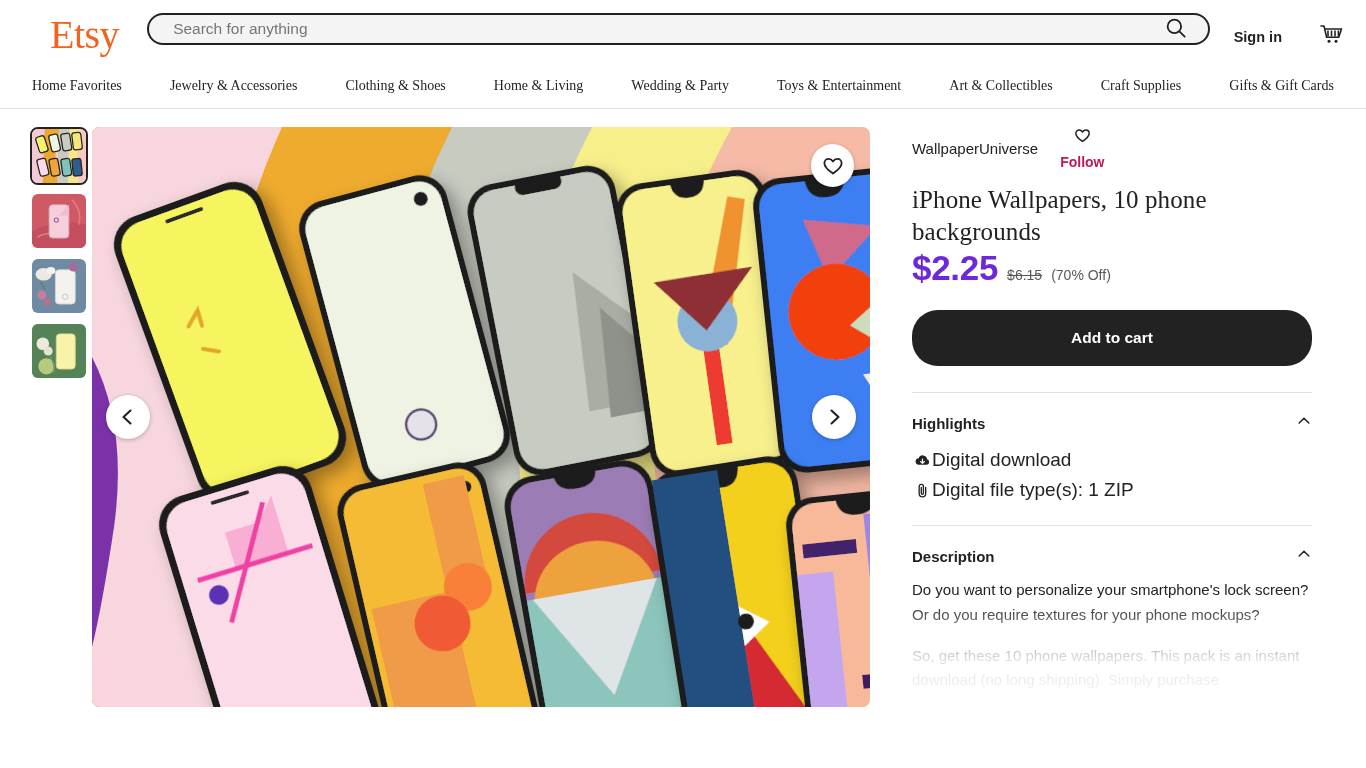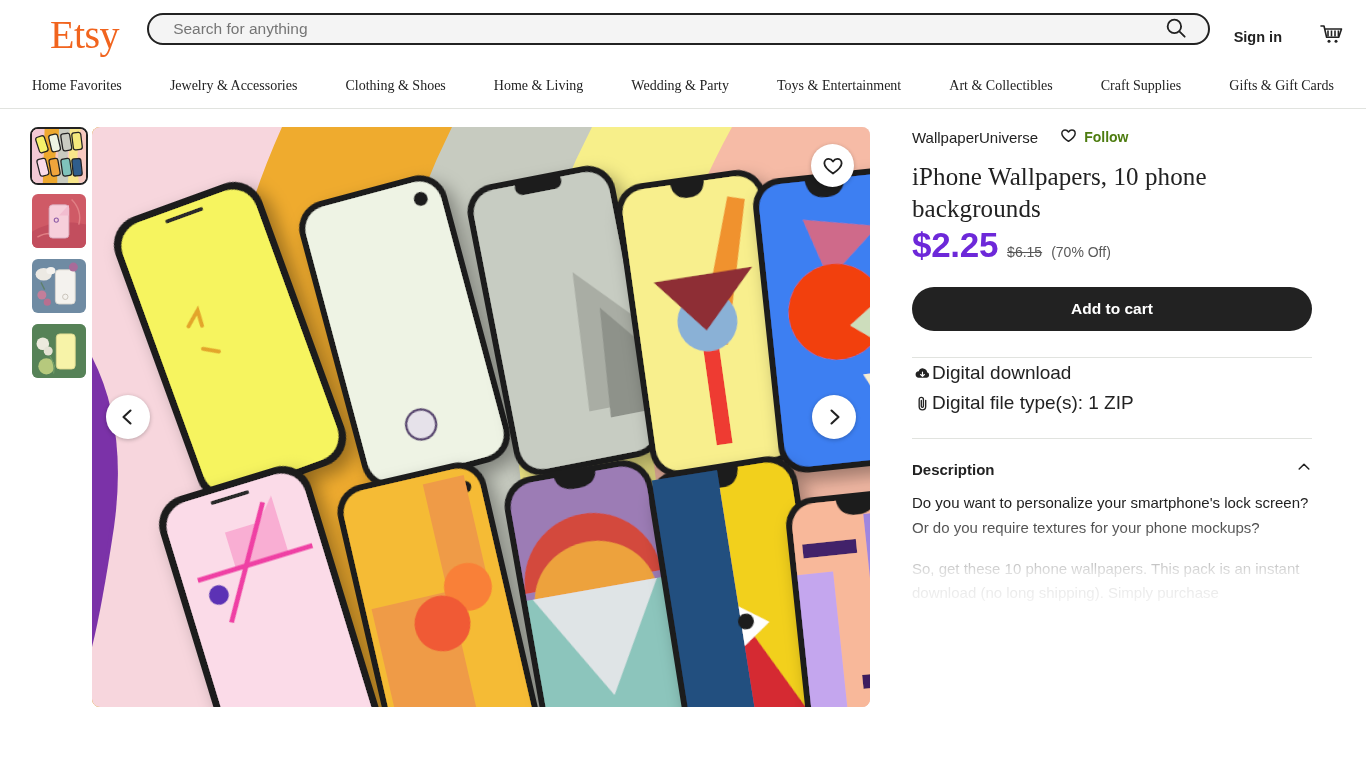--- a/index.html
+++ b/index.html
@@ -174,44 +174,45 @@
     margin-bottom: 14px;
   }
   .shop-name {
     font-size: 15px;
     color: #222;
     text-decoration: none;
     cursor: pointer;
   }
   .follow {
     display: flex; align-items: center; gap: 7px;
-    font-size: 14px; font-weight: bold; color: #4d7c0f;
+    font-size: 14px; font-weight: bold; color: #be185d;
     cursor: pointer; background:none; border:none;
     font-family: "Liberation Sans", sans-serif;
+    flex-direction: column;
   }
   .title {
     font-family: "Liberation Serif", serif;
     font-size: 25px;
     font-weight: 400;
     line-height: 1.28;
     color: #222;
     margin-bottom: 0;
     letter-spacing: .1px;
   }
   .price-row {
     display: flex; align-items: baseline; gap: 9px;
     margin-bottom: 22px;
   }
   .price-now { font-size: 35px; font-weight: bold; color: #6d28d9; letter-spacing: -0.3px;}
   .price-was { font-size: 14px; color: #595959; text-decoration: line-through; }
   .price-off { font-size: 14px; color: #595959; }
 
   .cart-btn {
     width: 100%;
-    height: 44px;
+    height: 56px;
     border-radius: 26px;
     background: #222222;
     color: #fff;
     font-size: 15.5px;
     font-weight: bold;
     border: none;
     cursor: pointer;
     font-family: "Liberation Sans", sans-serif;
   }
 
@@ -515,20 +516,28 @@
       <div class="price-row">
         <span class="price-now">$2.25</span>
         <span class="price-was">$6.15</span>
         <span class="price-off">(70% Off)</span>
       </div>
 
       <button class="cart-btn">Add to cart</button>
 
       <div class="sec-divider"></div>
 
+      <div class="acc-head">
+        <span class="acc-title">Highlights</span>
+        <span>
+          <svg width="16" height="16" viewBox="0 0 20 20" fill="none" stroke="#222" stroke-width="1.9" stroke-linecap="round" stroke-linejoin="round">
+            <polyline points="4,12.5 10,6.5 16,12.5"></polyline>
+          </svg>
+        </span>
+      </div>
 
       <ul class="hl-list">
         <li class="hl-item">
           <span class="hl-icon">
             <svg width="17" height="17" viewBox="0 0 24 24" fill="#222">
               <path d="M18.5 10.2a6.1 6.1 0 0 0-11.8-1.4A4.6 4.6 0 0 0 7 18h11a4 4 0 0 0 .5-7.8Z"></path>
               <path d="M12 10v6m0 0 2.6-2.6M12 16l-2.6-2.6" stroke="#fff" stroke-width="1.6" fill="none" stroke-linecap="round"></path>
             </svg>
           </span>
           <span>Digital download</span>

